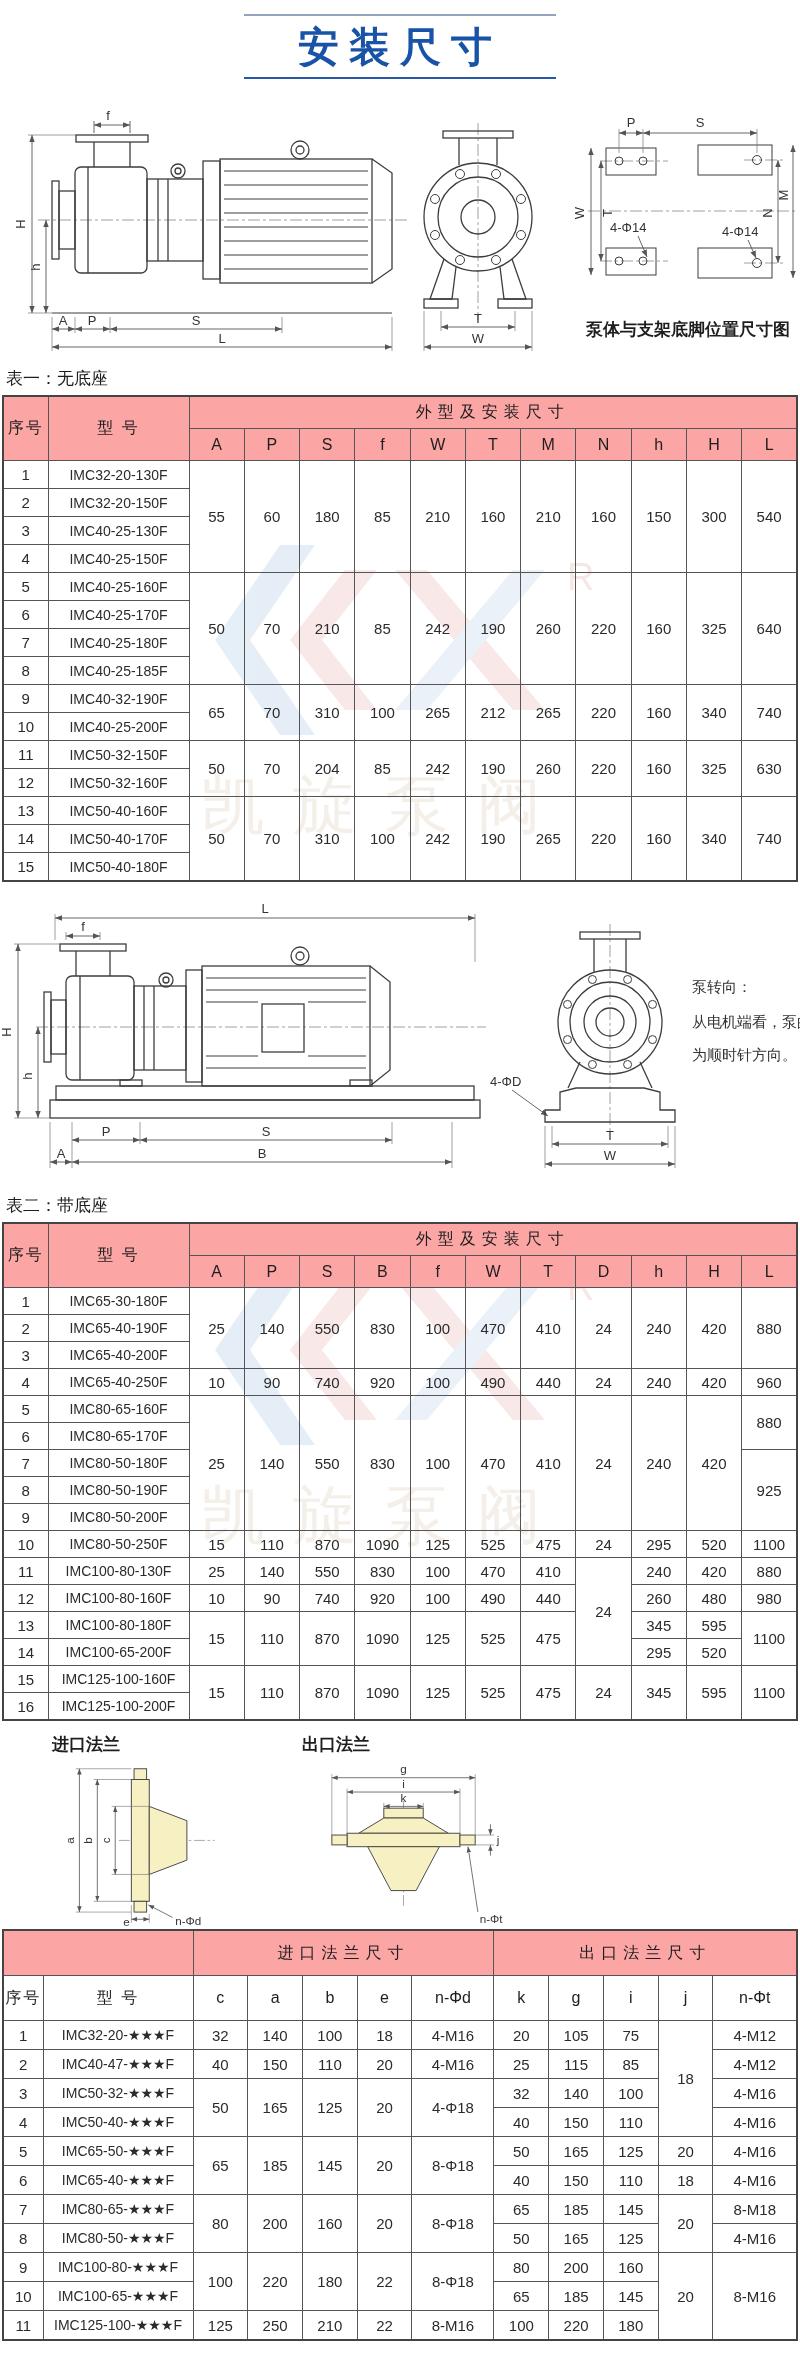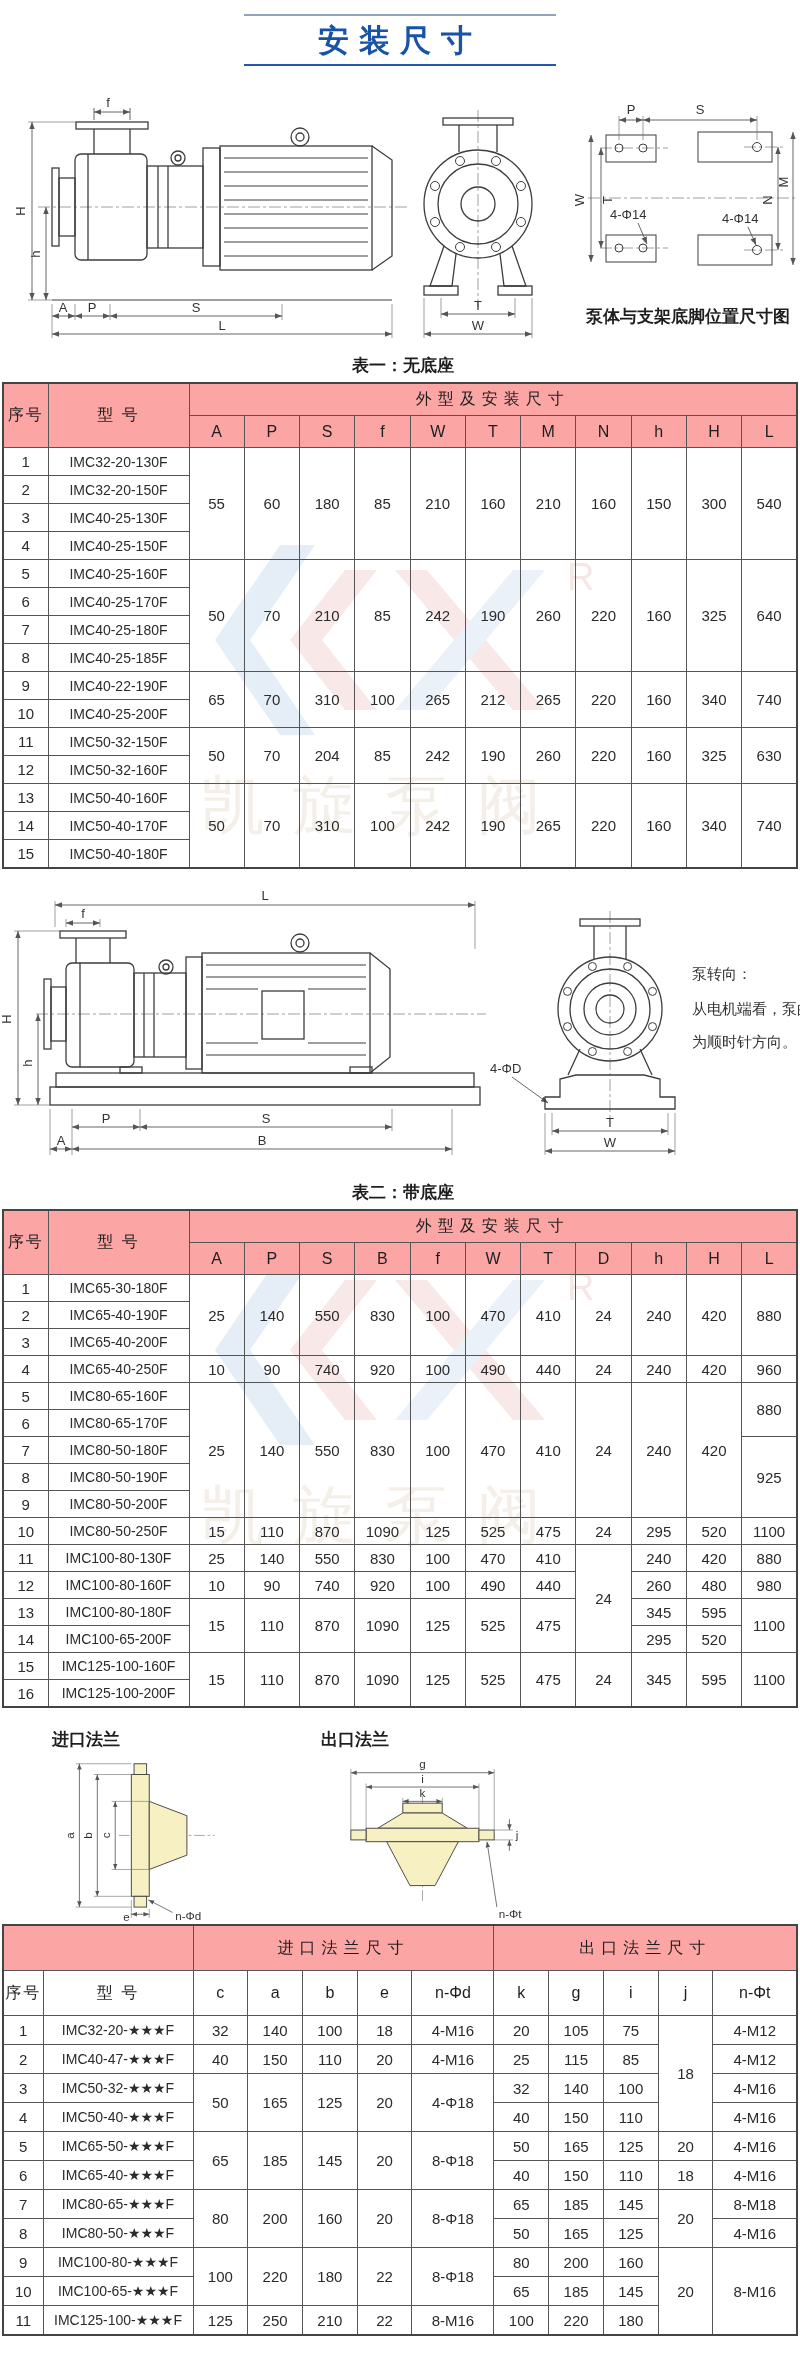--- a/index.html
+++ b/index.html
@@ -3,57 +3,57 @@
 <meta charset="utf-8">
 <style>
   html,body{margin:0;padding:0;background:#fff;}
   .page{width:800px;height:2353px;position:relative;overflow:hidden;background:#fff;
         font-family:"Liberation Sans",sans-serif;color:#222;}
   .content{position:relative;z-index:1;}
   
   .hd{text-align:center;}
   .rule1{width:312px;height:2px;background:#93a5bb;margin:14px auto 0;}
   .rule2{width:312px;height:2px;background:#2757a8;margin:2px auto 0;}
-  .hd h1{margin:4px 0 0;font-size:31px;color:#1953a8;letter-spacing:10px;font-weight:700;}
+  .hd h1{margin:4px 0 0;font-size:41px;color:#1953a8;letter-spacing:10px;font-weight:700;}
   .sub{font-size:14px;color:#2757a8;font-weight:700;letter-spacing:.5px;margin-top:5px;}
   
   .draw{display:block;margin:0 auto;}
   .d1{margin-top:16px;}
   .d2{margin-top:10px;}
   .pt{stroke:#3d3d3d;stroke-width:1.3;fill:none;}
   .pt2{stroke:#3d3d3d;stroke-width:1;fill:none;}
   .cl{stroke:#888;stroke-width:.8;stroke-dasharray:12 3 3 3;fill:none;}
   .dm{stroke:#555;stroke-width:.9;fill:none;}
   .xt{stroke:#777;stroke-width:.7;fill:none;}
   .dt{font:13px "Liberation Sans",sans-serif;fill:#333;}
   .ct{font:700 17px "Liberation Sans",sans-serif;fill:#1e1e1e;}
   .nt{font:15px "Liberation Sans",sans-serif;fill:#333;}
   .fl{fill:#f7f0c2;stroke:#4a4a4a;stroke-width:1.1;}
   
-  .tbl-caption{font-size:17px;font-weight:700;color:#1e1e1e;margin:10px 0 5px 6px;text-align:center;}
+  .tbl-caption{font-size:17px;font-weight:400;color:#1e1e1e;margin:10px 0 5px 6px;}
   .dim-table{border-collapse:collapse;table-layout:fixed;width:796px;margin:0 2px;border:2px solid #444;background:transparent;}
   .dim-table th,.dim-table td{border:1px solid #555;text-align:center;vertical-align:middle;color:#2b2b2b;padding:0;}
   .dim-table thead th{background:#fca5a5;font-weight:400;font-size:16px;color:#1e1e1e;}
   .dim-table th.group{letter-spacing:6px;}
   .dim-table th.corner{letter-spacing:2px;}
   .t1 thead th,.t2 thead th{height:31px;}
   .t1 td{height:27px;font-size:15px;}
   .t2 td{height:26px;font-size:15px;}
   .t3 thead th{height:44px;}
   .t3 td{height:28px;font-size:15px;}
   .t3 thead tr:nth-child(2) th{background:#fff;font-size:16px;}
   td.model{font-size:14px;margin-top:40px;}
   .t1 col:nth-child(1),.t2 col:nth-child(1){width:45px;}
   .t1 col:nth-child(2),.t2 col:nth-child(2){width:141px;}
   .t3 col:nth-child(1){width:40px;}
   .t3 col:nth-child(2){width:150px;}
   .t3 col:nth-child(7){width:82px;}
   .t3 col:nth-child(12){width:84px;}
   
-  .flange-row{display:flex;gap:39px;padding:0 0 0 28px;margin-top:18px;height:198px;}
+  .flange-row{display:flex;gap:20px;padding:0 0 0 28px;margin-top:10px;height:198px;}
   .fblock{flex:0 0 auto;}
   .ftitle{font-size:17px;font-weight:700;color:#1e1e1e;margin:2px 0 2px 24px;}
   .notes{flex:1 1 auto;padding-top:2px;}
   .notes .ntitle{font-size:16px;font-weight:700;color:#333;}
   .notes .nitem{font-size:15px;color:#333;margin-top:14px;line-height:21px;}
   .notes .nitem.ind{padding-left:26px;margin-top:10px;}
   
   .wm{position:absolute;z-index:0;pointer-events:none;}
 </style>
 </head>
@@ -321,21 +321,21 @@
           <tr>
             <td>7</td>
             <td class="model">IMC40-25-180F</td>
           </tr>
           <tr>
             <td>8</td>
             <td class="model">IMC40-25-185F</td>
           </tr>
           <tr>
             <td>9</td>
-            <td class="model">IMC40-22-190F</td>
+            <td class="model">IMC40-32-190F</td>
             <td rowspan="2">65</td>
             <td rowspan="2">70</td>
             <td rowspan="2">310</td>
             <td rowspan="2">100</td>
             <td rowspan="2">265</td>
             <td rowspan="2">212</td>
             <td rowspan="2">265</td>
             <td rowspan="2">220</td>
             <td rowspan="2">160</td>
             <td rowspan="2">340</td>

